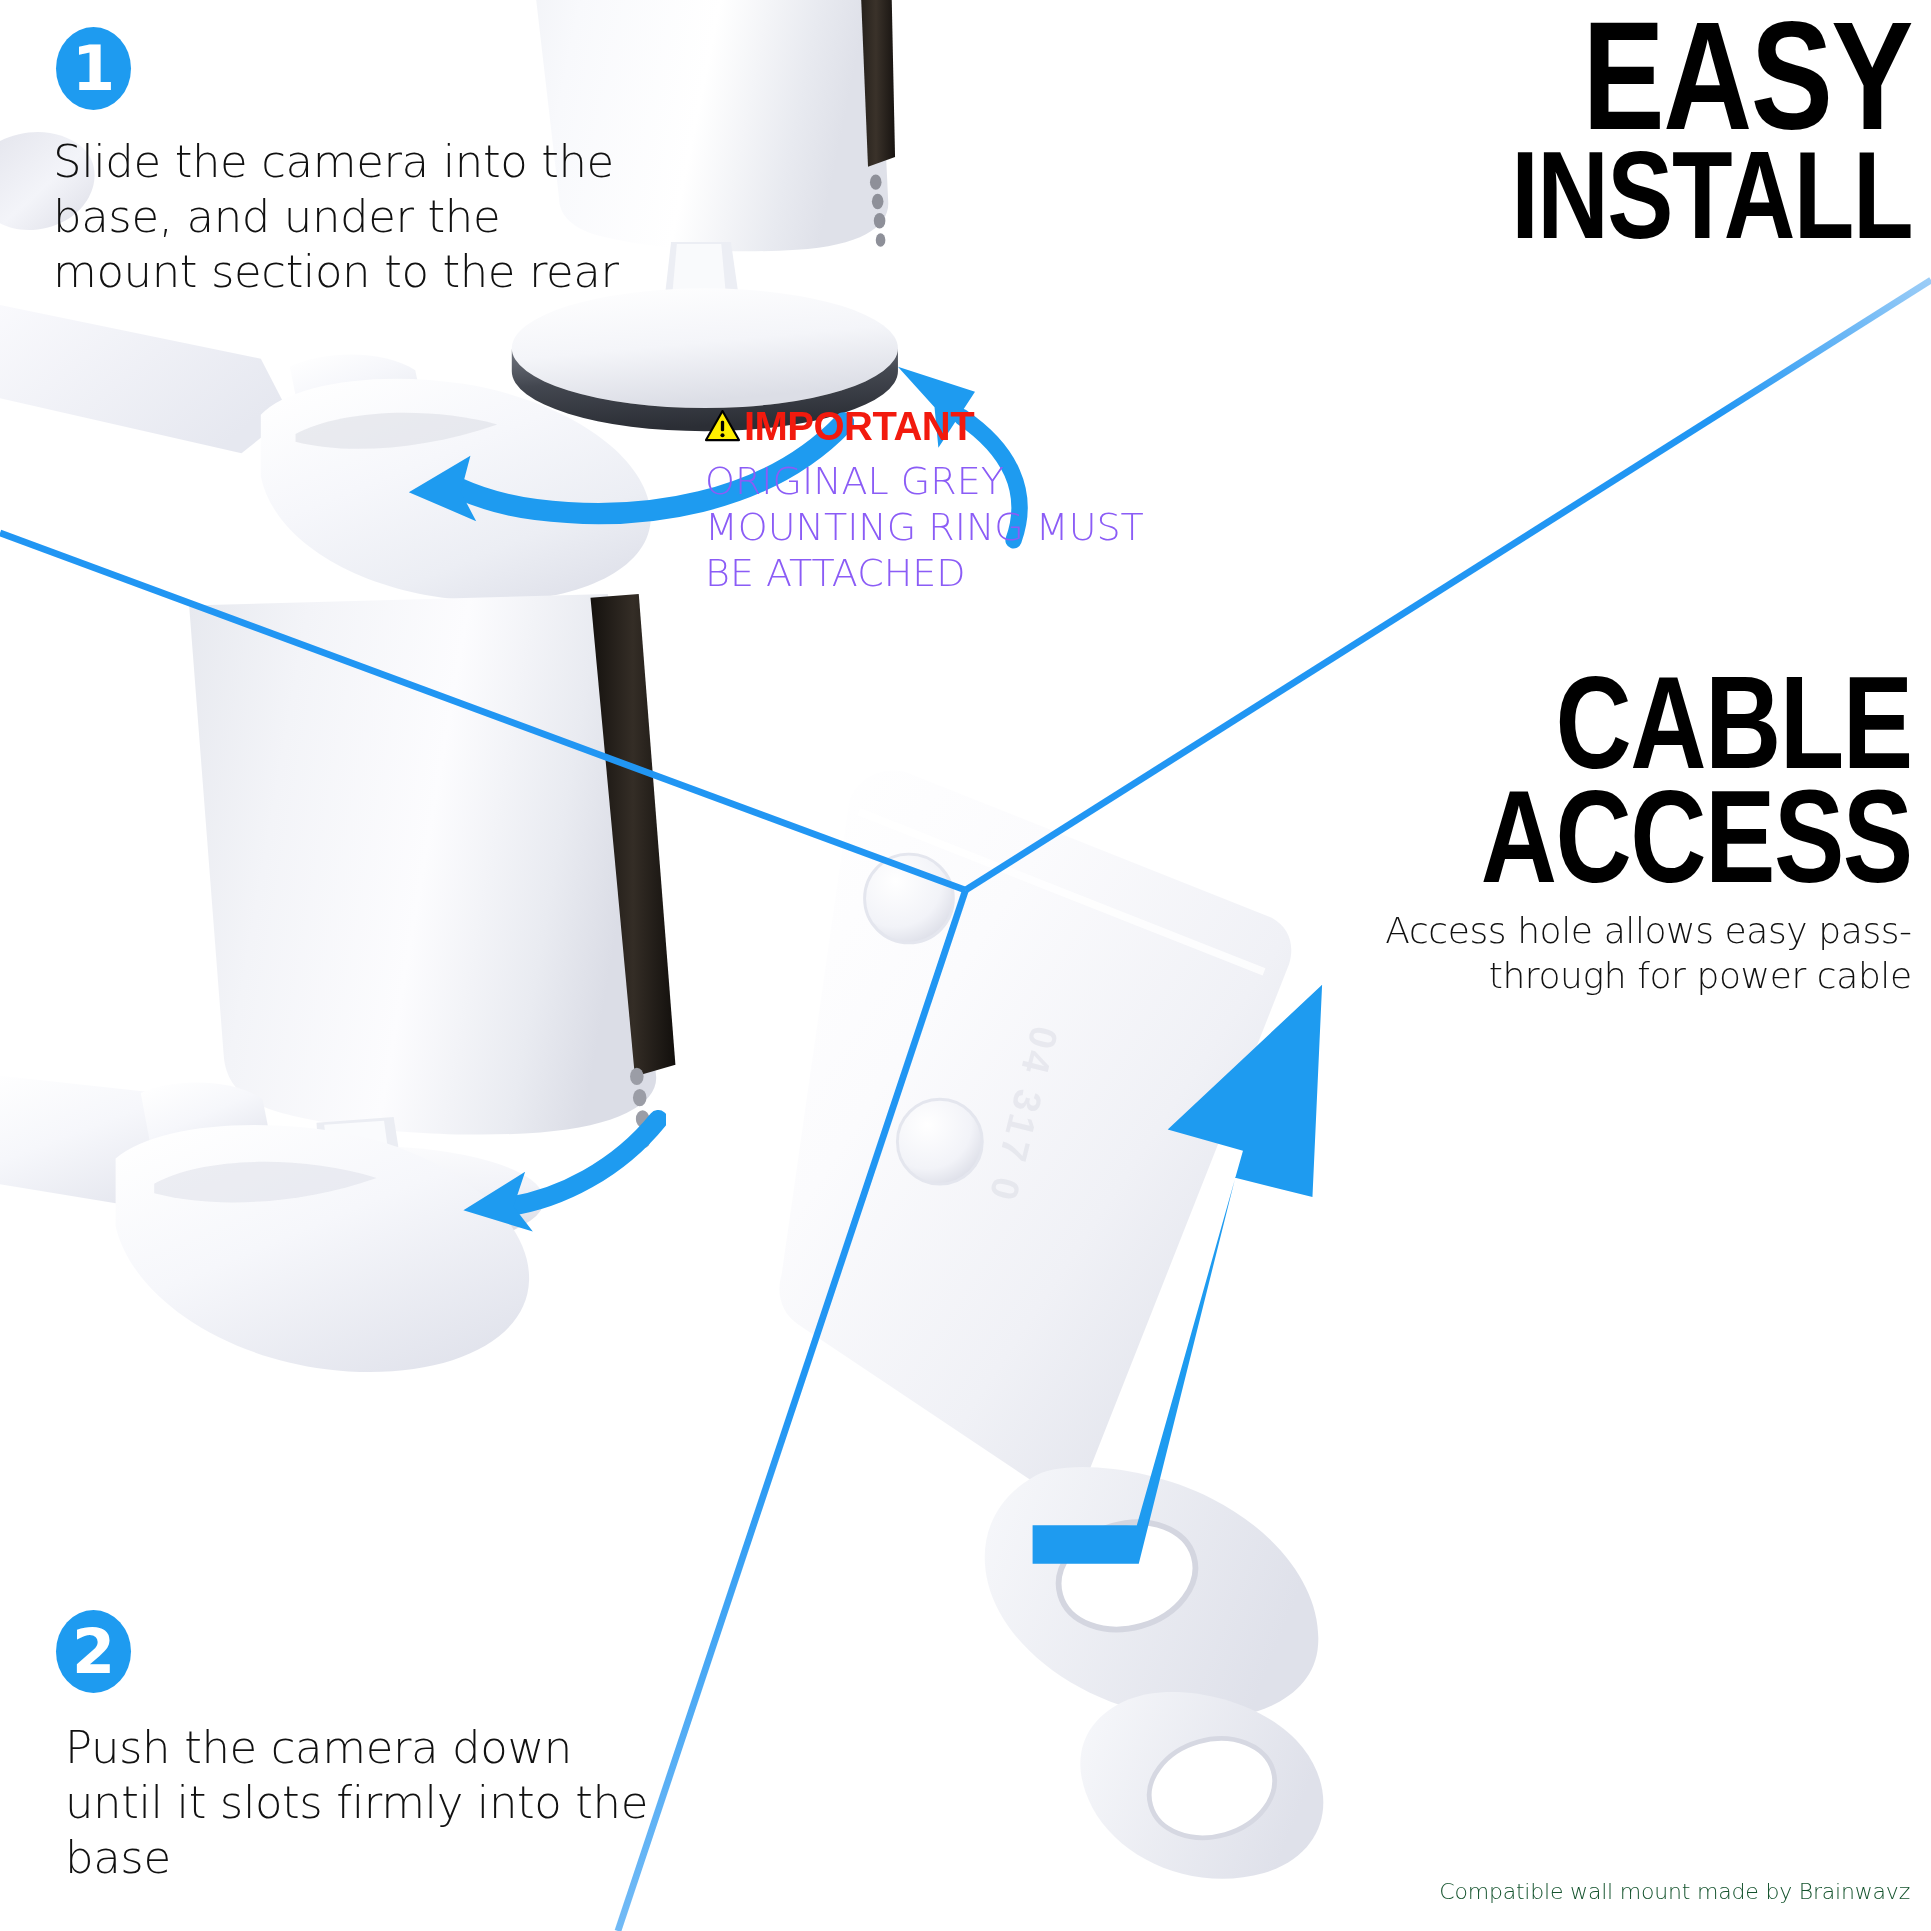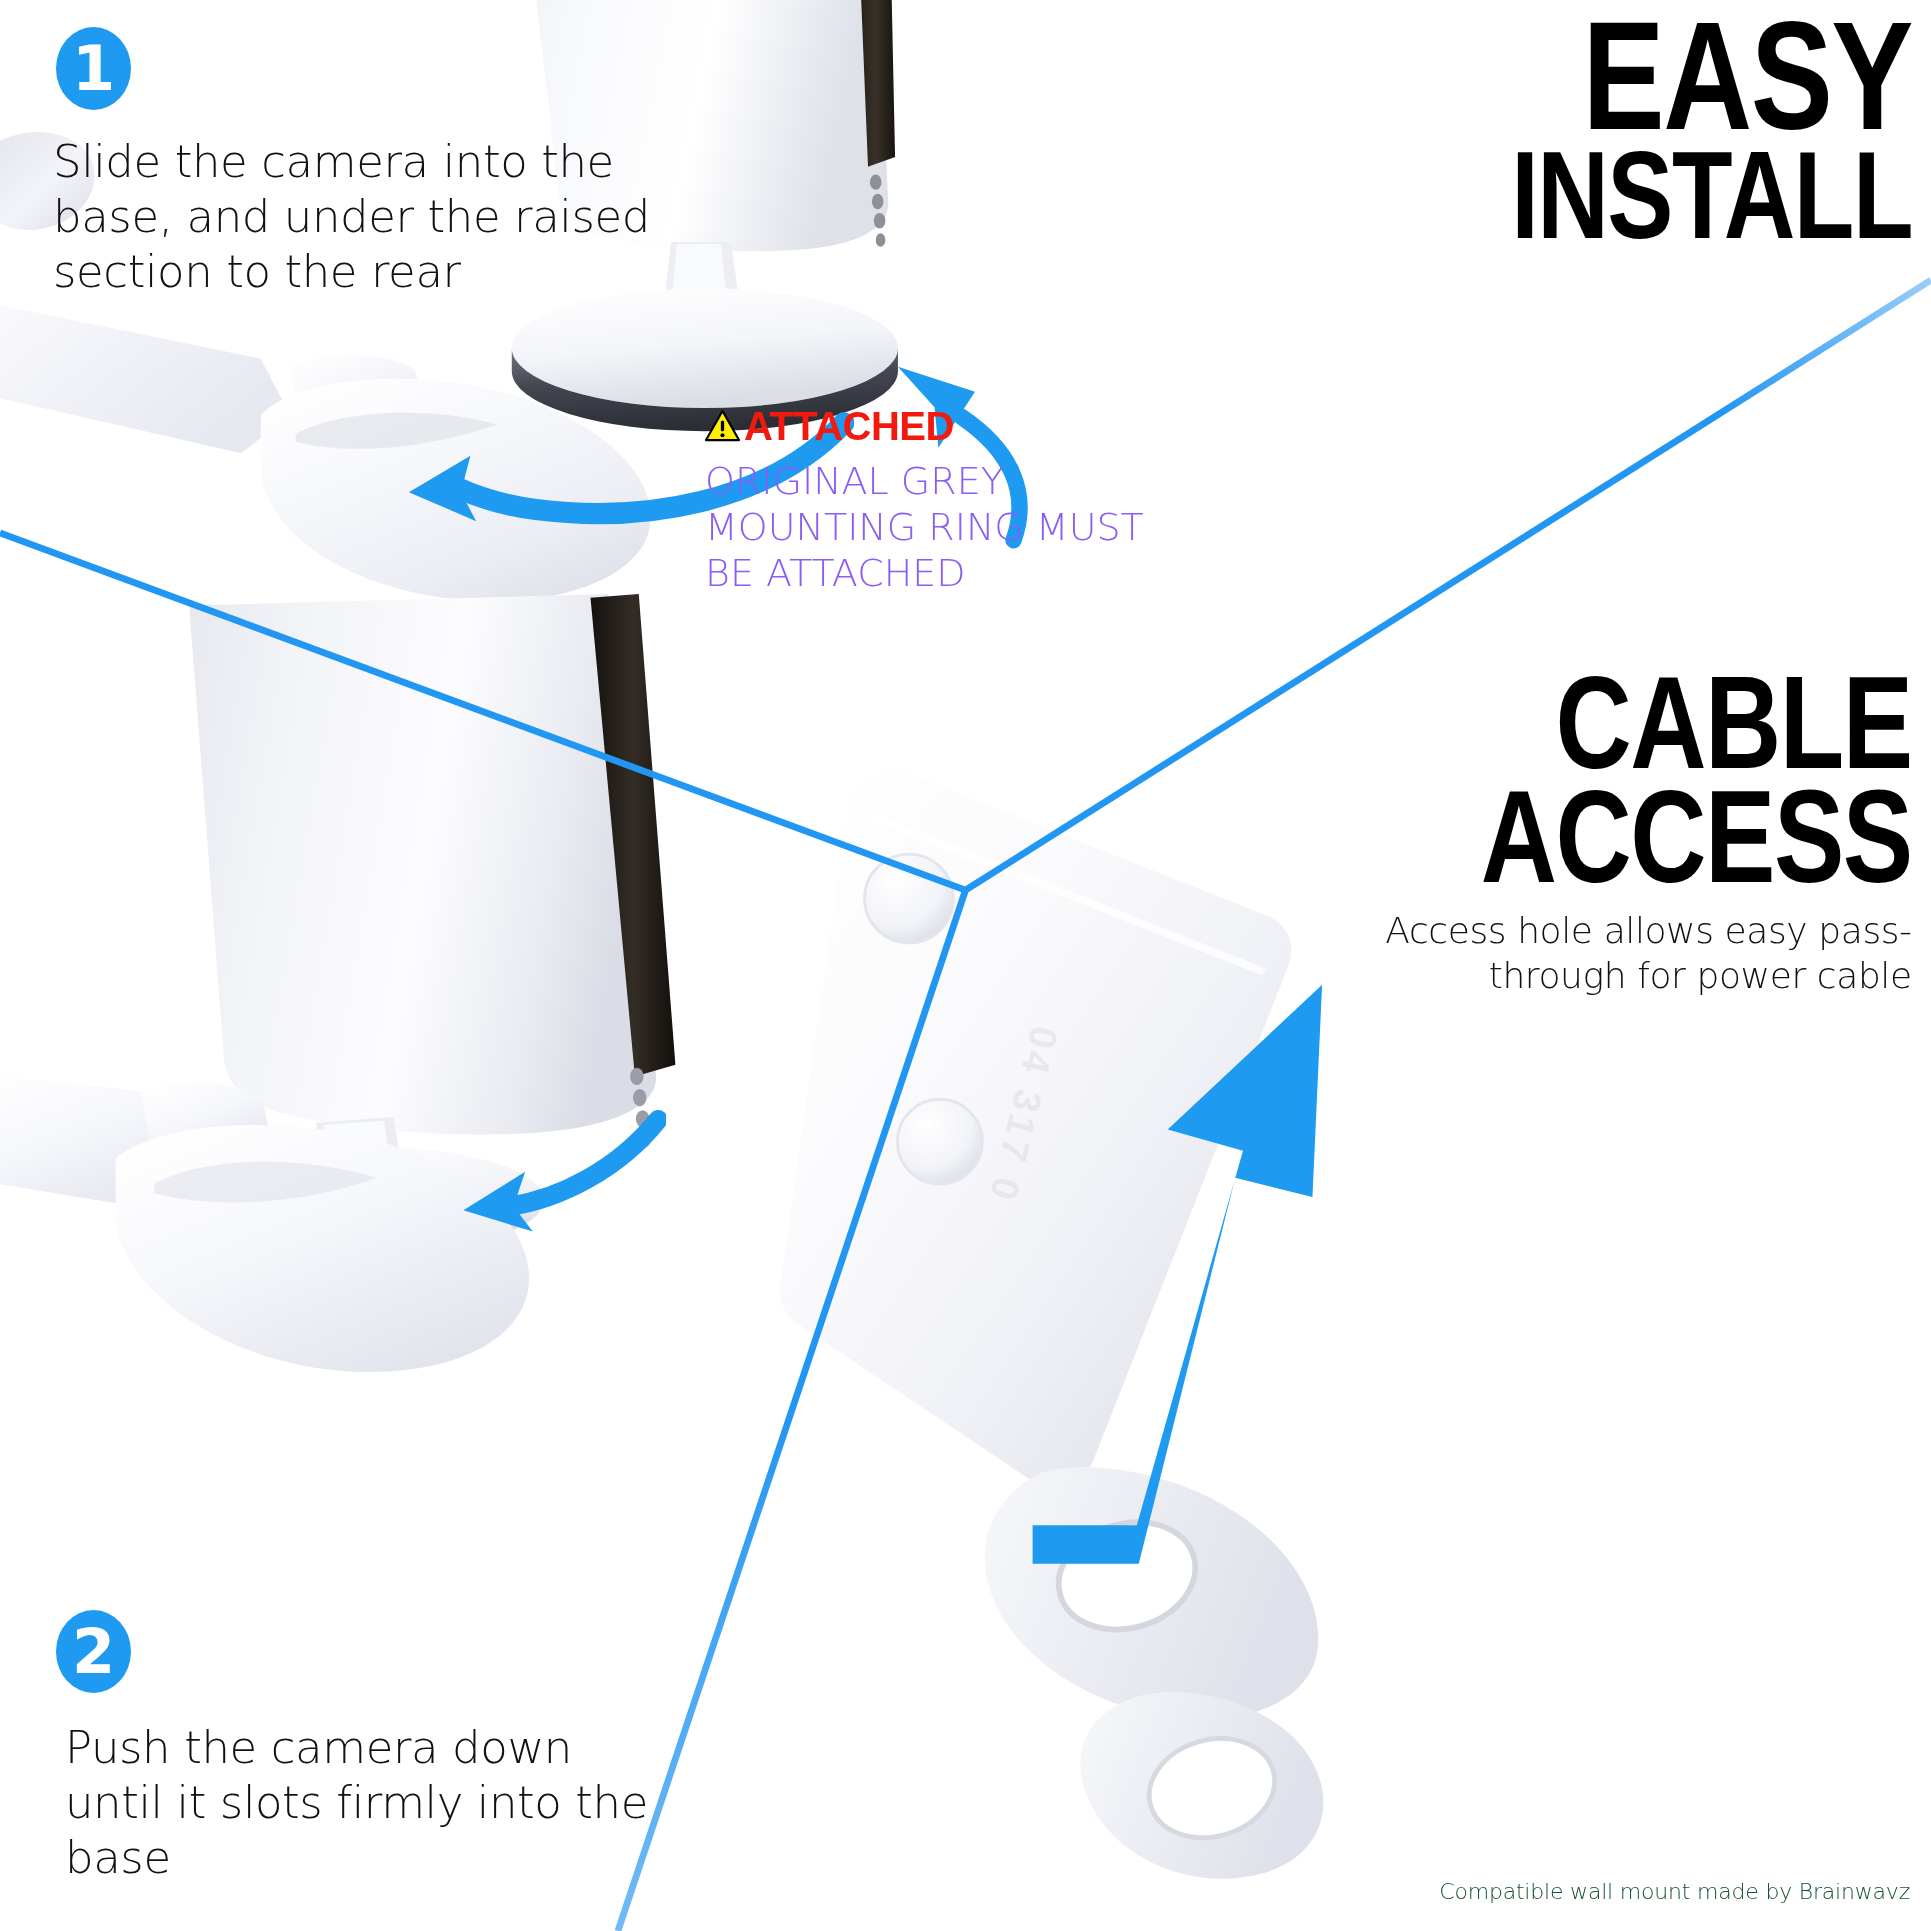--- a/index.html
+++ b/index.html
@@ -357,37 +357,37 @@
   </svg>
 
   <svg class="abs" style="left:994px; top:888px;" width="386" height="676" viewBox="0 0 400 700">
     <path d="M40 700 L150 700 L250 300 L330 320 L340 100 L180 250 L258 272 L148 660 L40 660 Z" fill="#1e9bf0"></path>
   </svg>
 
   <div class="abs step-badge" style="left:56px; top:27px;">
     <span>1</span>
   </div>
 
-  <div class="abs step-text" style="left:53px; top:135px;">Slide the camera into the base, and under the raised section to the rear</div>
+  <div class="abs step-text" style="left:53px; top:135px;">Slide the camera into the base, and under the mount section to the rear</div>
 
   <div class="abs display-head" id="easy-install">
     <span class="l1">EASY</span>
     <span class="l2">INSTALL</span>
   </div>
 
   <div class="abs important-wrap" style="left:705px; top:406px;">
     <div class="important-row">
       <span class="warn-tri">
         <svg width="35" height="32" viewBox="0 0 36 33">
           <path d="M18 1 L35 31 L1 31 Z" fill="#ffee00" stroke="#000000" stroke-width="2.2" stroke-linejoin="round"></path>
           <rect x="16.3" y="11" width="3.4" height="11" rx="1.3" fill="#000000"></rect>
           <circle cx="18" cy="26" r="2.1" fill="#000000"></circle>
         </svg>
       </span>
-      <span class="important-label">ATTACHED</span>
+      <span class="important-label">IMPORTANT</span>
     </div>
     <div class="important-body">ORIGINAL GREY MOUNTING RING MUST BE ATTACHED</div>
   </div>
 
   <div class="abs display-head" id="cable-access">
     <span class="l1">CABLE</span>
     <span class="l2">ACCESS</span>
   </div>
 
   <div class="abs feature-desc" style="right:19.3px; top:908px;">Access hole allows easy pass-through for power cable</div>

